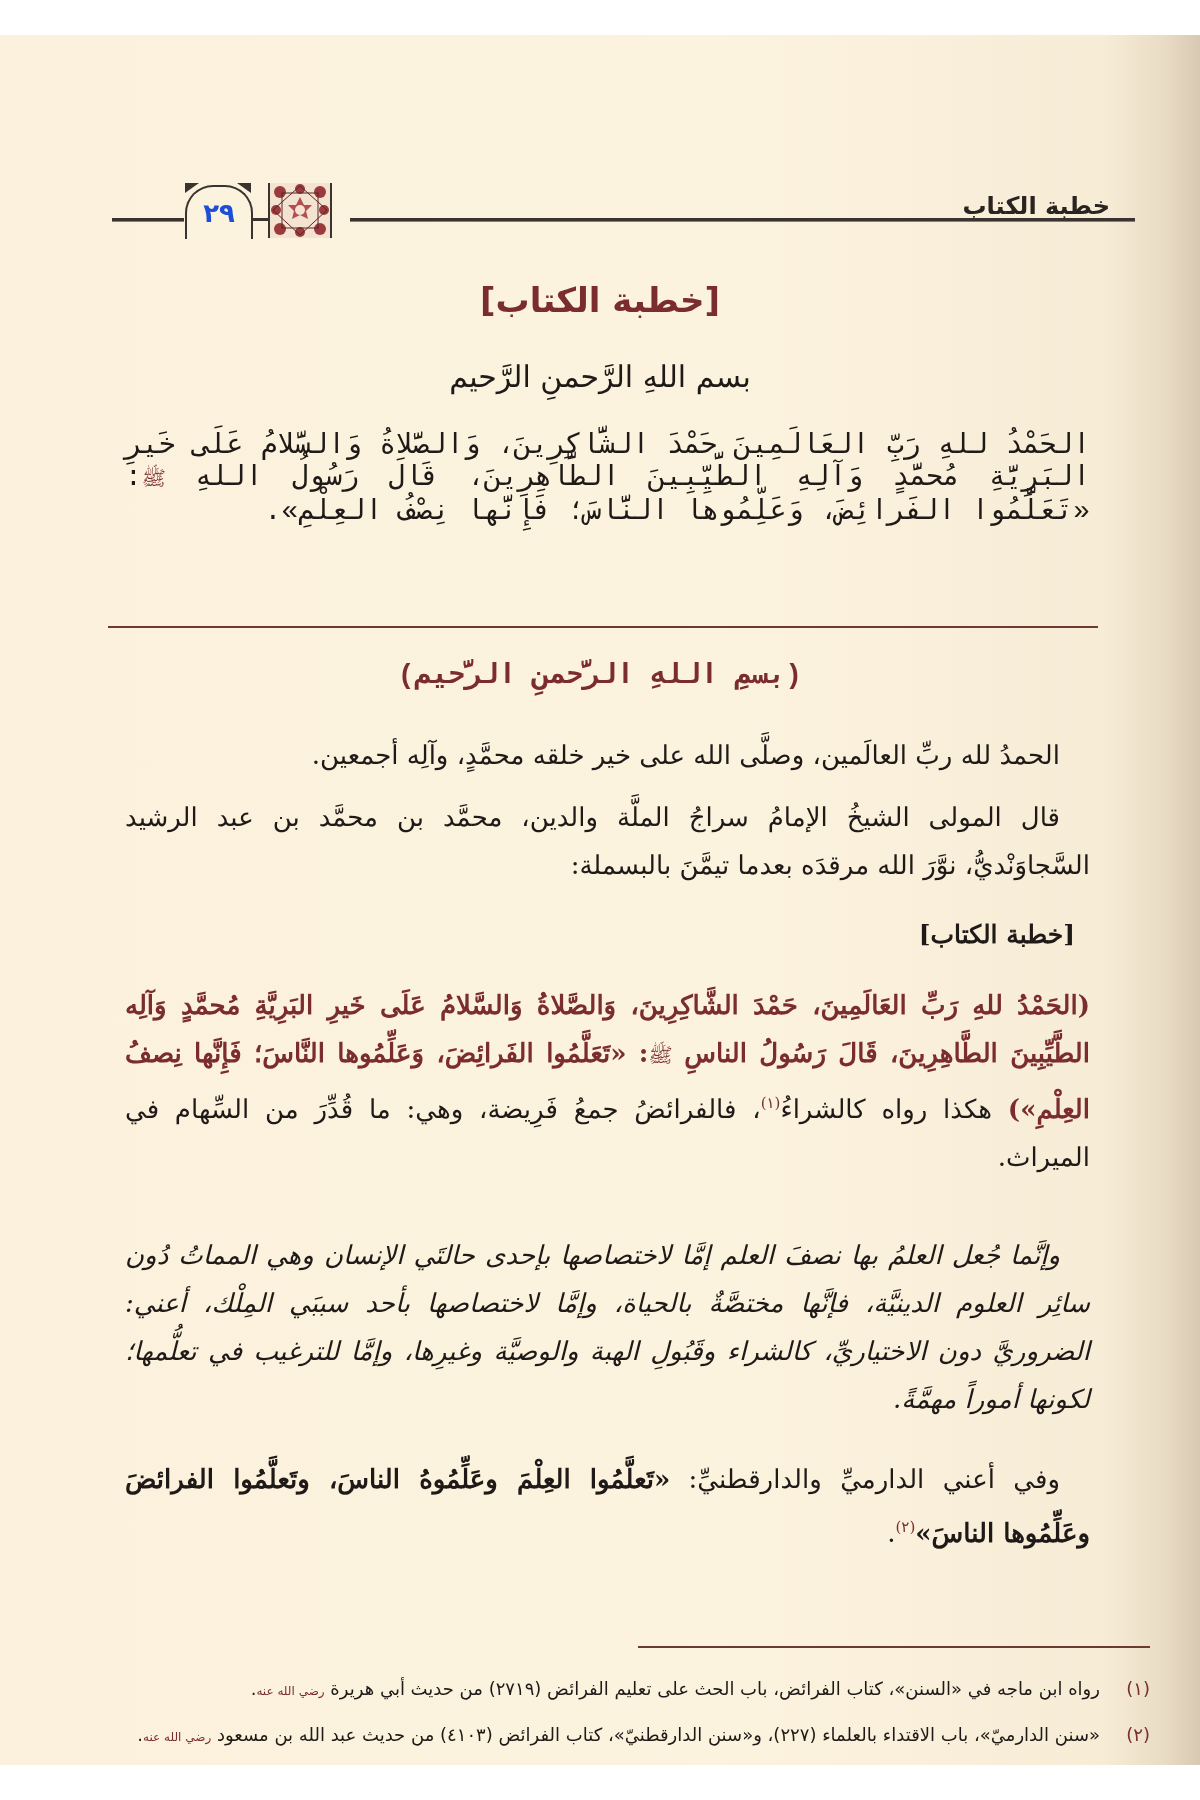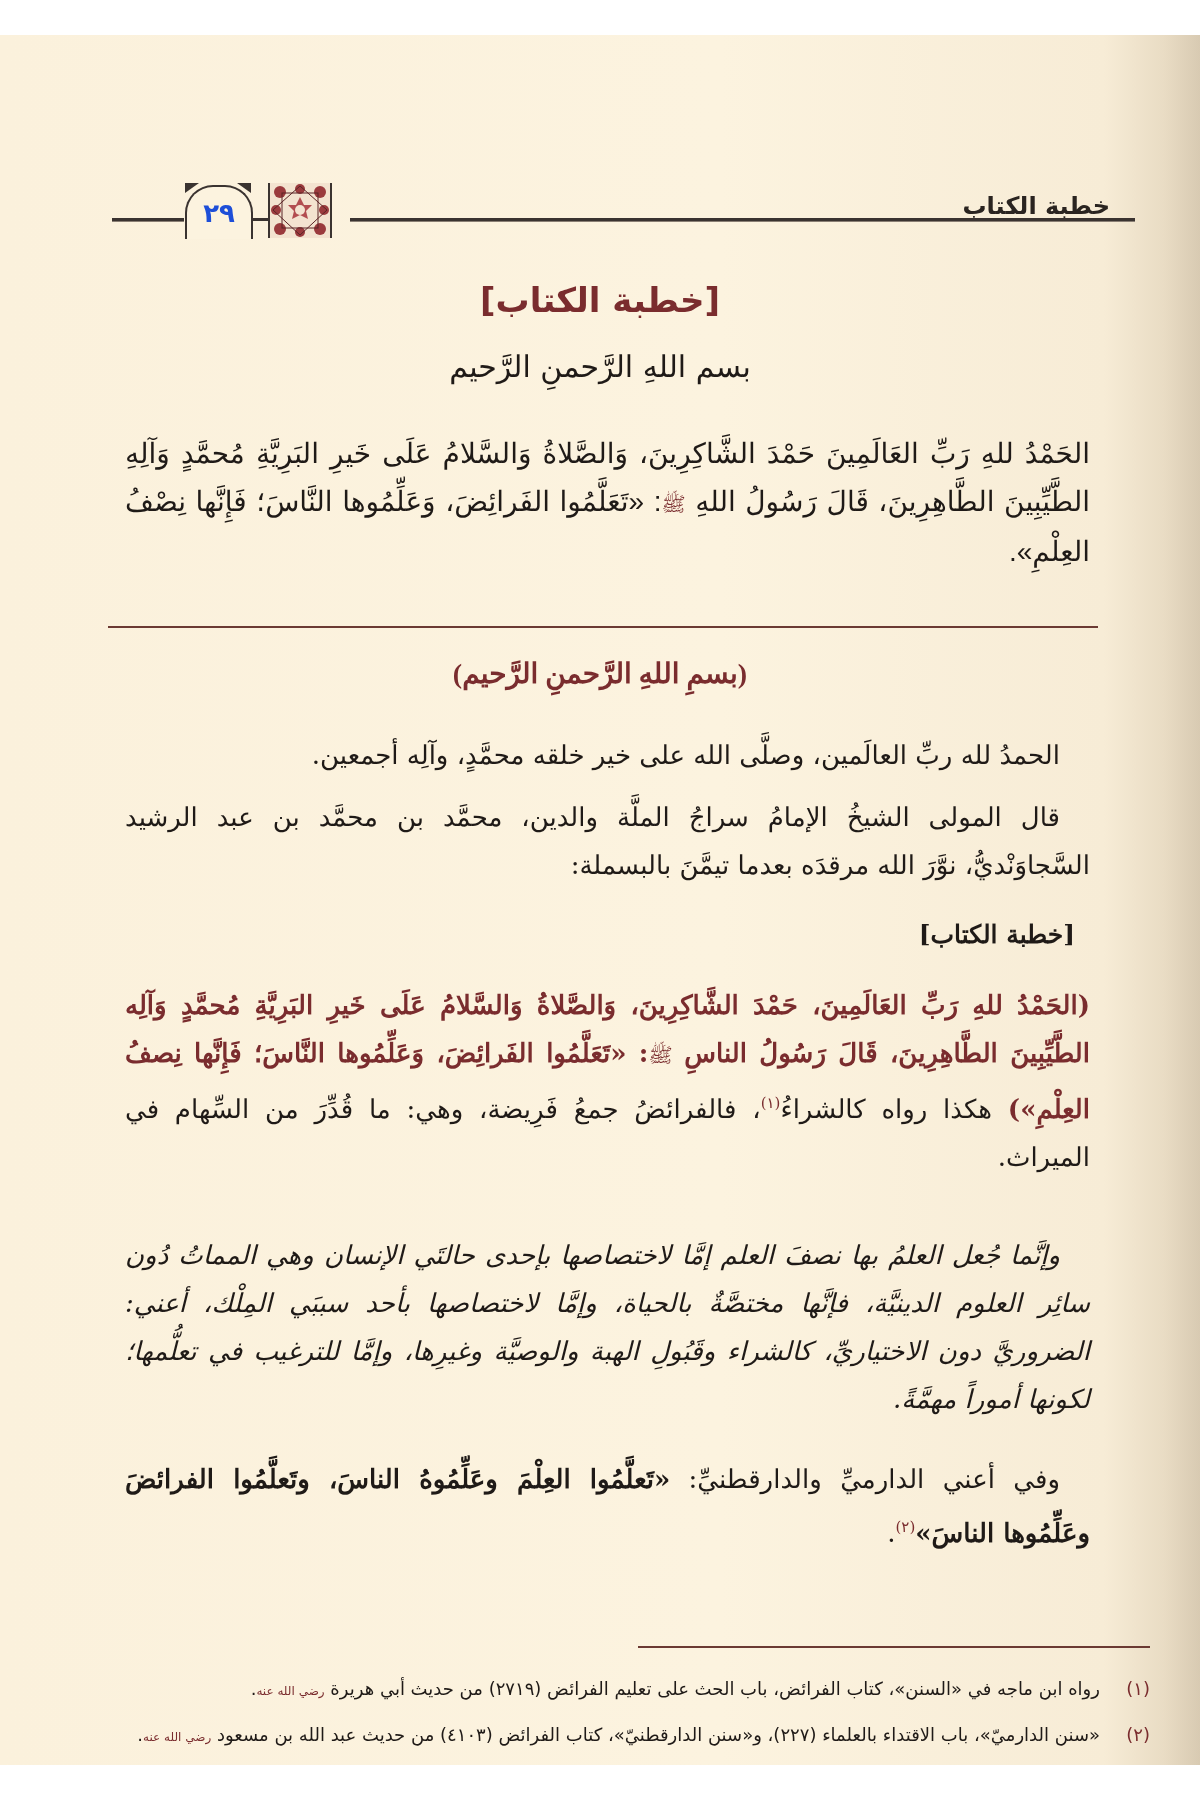--- a/index.html
+++ b/index.html
@@ -42,35 +42,35 @@
     position: absolute; top: 148px; left: 268px; width: 60px; height: 55px;
     border-left: 2px solid #3a3330; border-right: 2px solid #3a3330;
   }
   .ornament svg { display: block; }
 
   .title-main {
     position: absolute; top: 245px; left: 0; width: 1200px; text-align: center;
     font-size: 34px; font-weight: bold; color: #7a2c2e;
   }
   .basmala-top {
-    position: absolute; top: 314px; left: 0; width: 1200px; text-align: center;
+    position: absolute; top: 324px; left: 0; width: 1200px; text-align: center;
     font-family: "DejaVu Serif", serif; font-size: 30px; color: #1f1a17;
   }
   .matn-block {
     position: absolute; top: 395px; left: 125px; width: 965px;
-    font-family: Liberation Sans, sans-serif; font-size: 28px; line-height: 48px; color: #1f1a17;
+    font-family: Liberation Mono, monospace; font-size: 28px; line-height: 32px; color: #1f1a17;
     text-align: justify; text-align-last: right;
   }
   .sallallah { color: #7a2c2e; font-size: 20px; }
   .divider-main {
     position: absolute; top: 591px; left: 108px; width: 990px; height: 2px; background: #6b3a33;
   }
   .basmala-sharh {
     position: absolute; top: 622px; left: 0; width: 1200px; text-align: center;
-    font-family: Liberation Serif, serif; font-size: 28px; font-weight: bold; color: #7a2c2e;
+    font-family: Liberation Mono, monospace; font-size: 28px; font-weight: bold; color: #7a2c2e;
   }
   .para {
     position: absolute; left: 125px; width: 965px;
     font-family: "DejaVu Serif", serif; font-size: 26px; line-height: 48px; color: #1f1a17;
     text-align: justify; text-align-last: right;
   }
   .indent { text-indent: 30px; }
   .matn-red { color: #7a2c2e; font-weight: bold; }
   .bold { font-weight: bold; }
   .fn-ref { font-size: 15px; vertical-align: super; color: #7a2c2e; }

